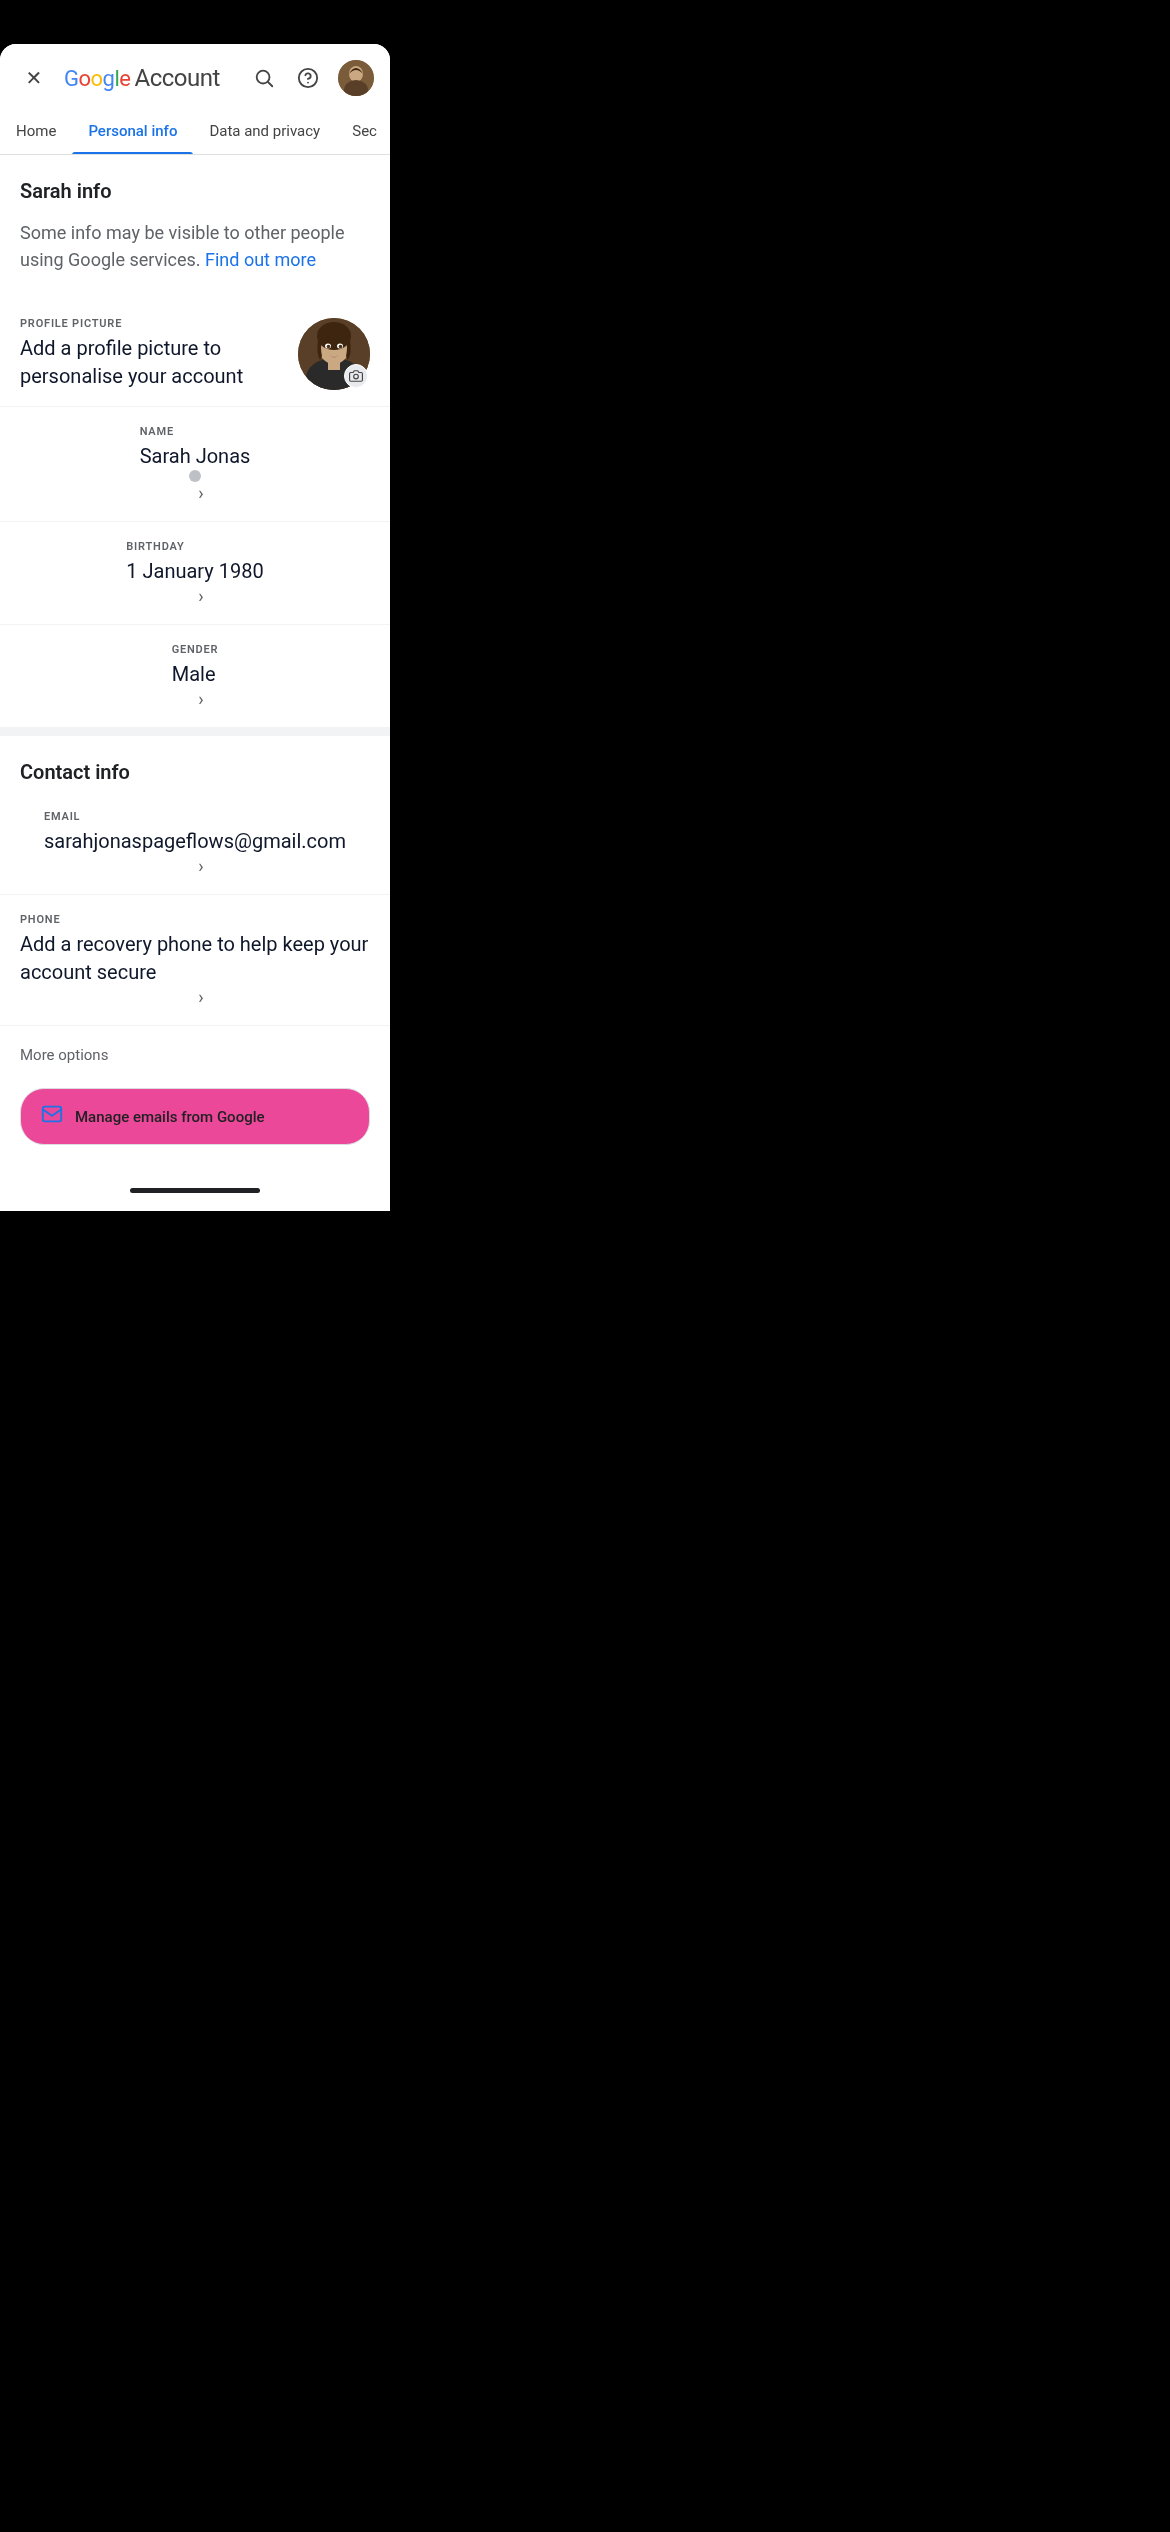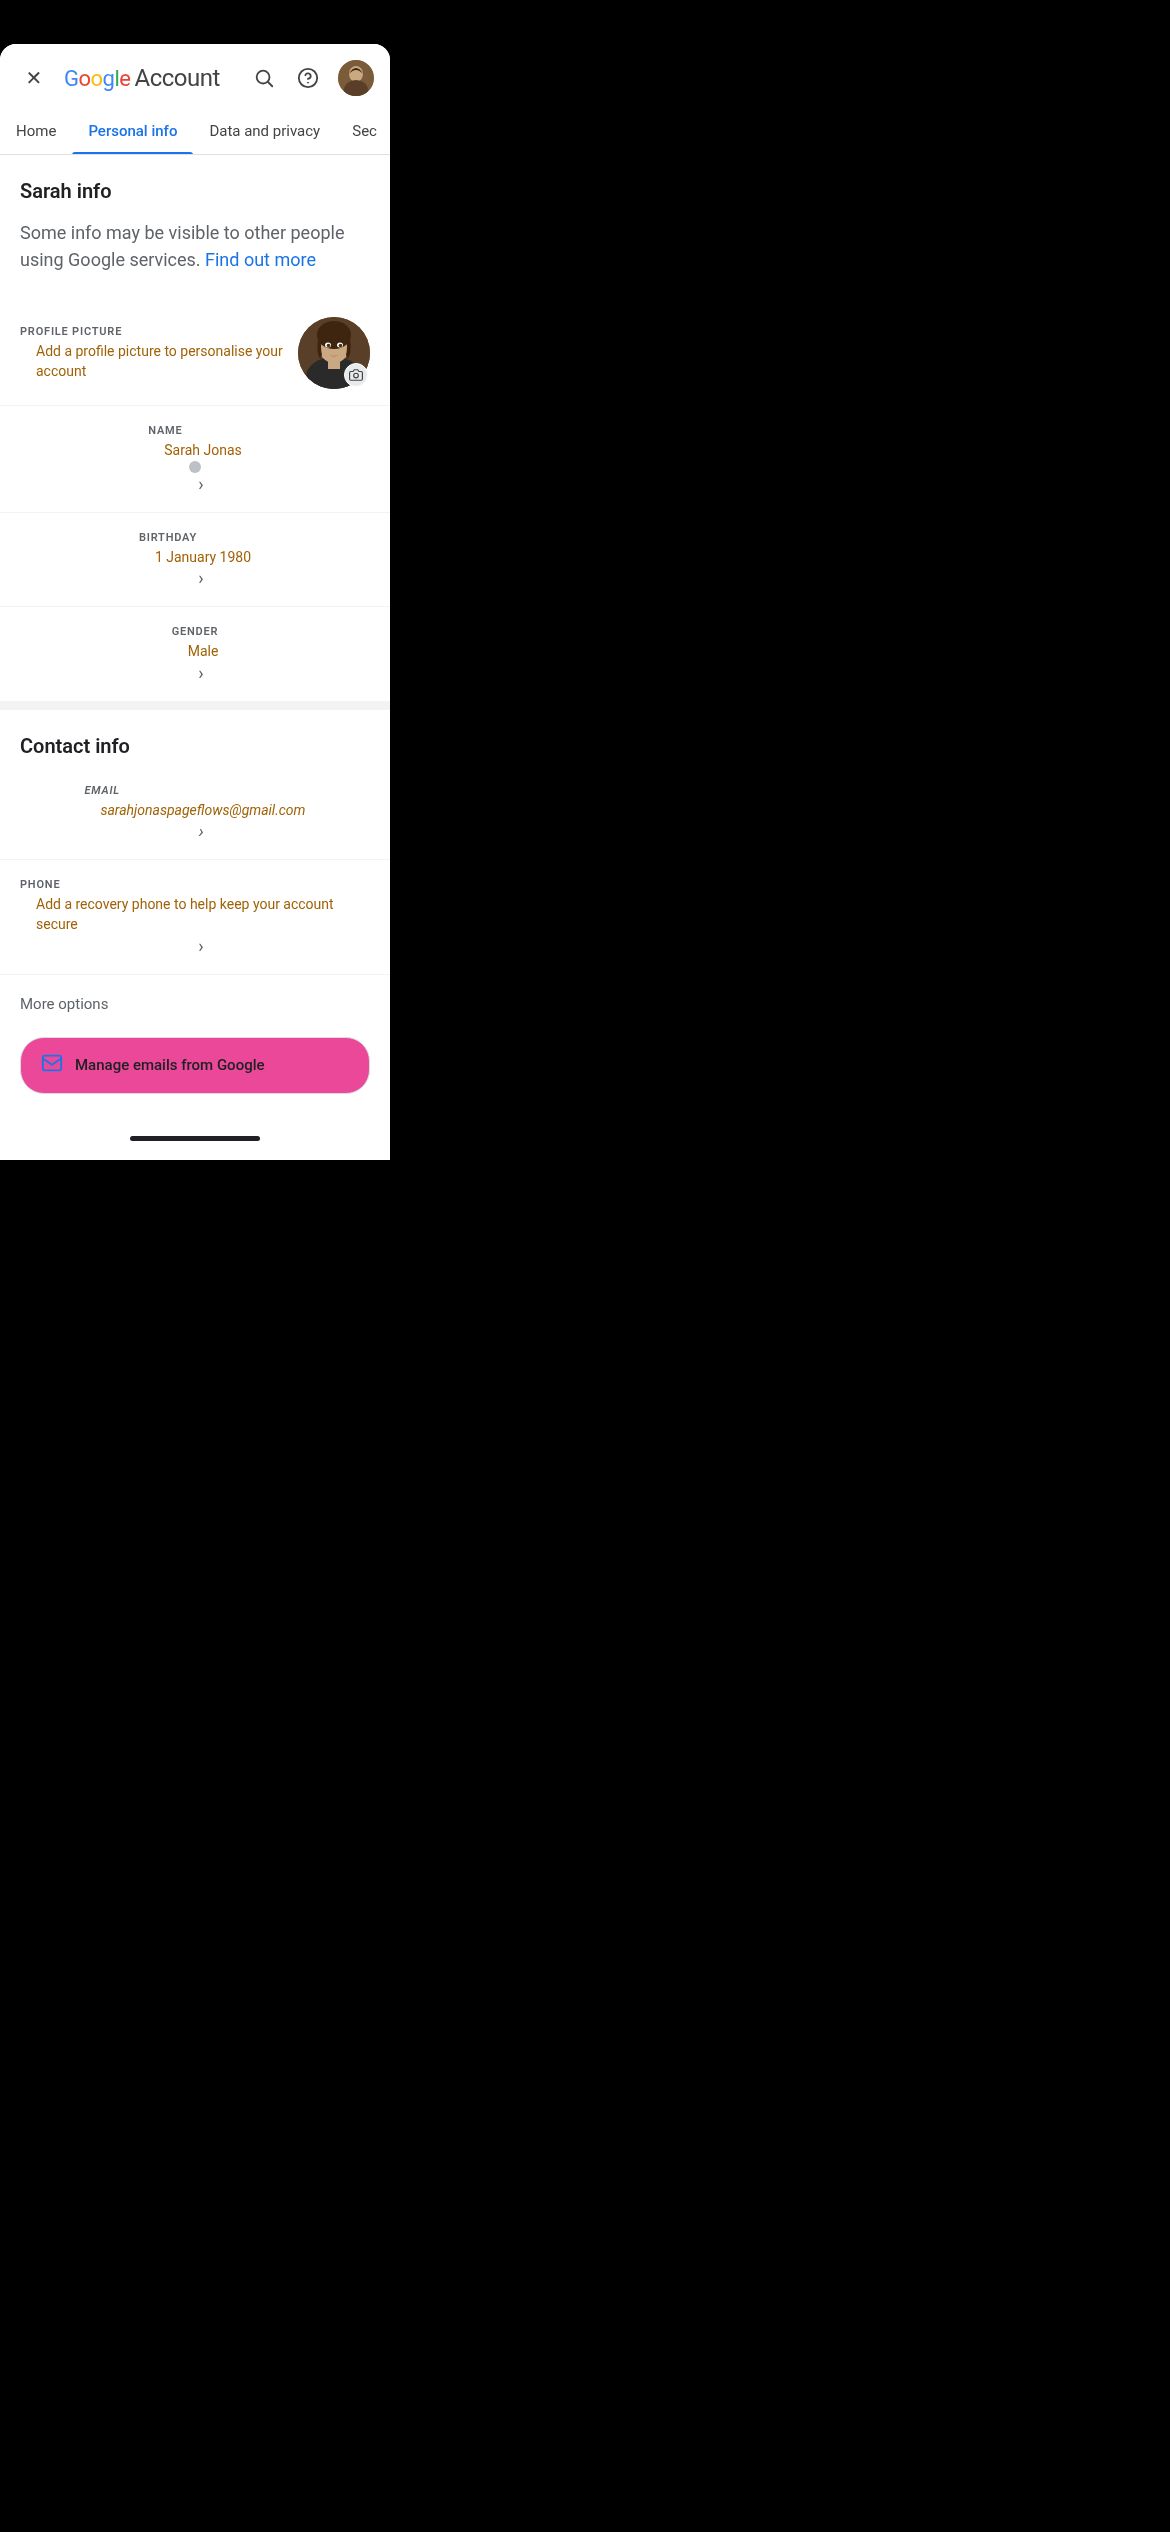--- a/index.html
+++ b/index.html
@@ -181,24 +181,23 @@
     .field-label {
       font-size: 11px;
       font-weight: 600;
       color: #5f6368;
       letter-spacing: 0.8px;
       text-transform: uppercase;
       margin-bottom: 4px;
     }
 
     .field-value {
-      font-size: 14px;
-      color: #a16207;
+      font-size: 20px;
+      color: #0f172a;
       line-height: 1.4;
-      margin-left: 16px;
     }
 
     .profile-avatar-container {
       position: relative;
       width: 72px;
       height: 72px;
       flex-shrink: 0;
     }
 
     .profile-avatar {
@@ -459,21 +458,21 @@
       </div>
       <span class="chevron">›</span>
     </div>
 
     <div class="divider"></div>
 
     <div class="section" style="margin-bottom: 8px; padding-bottom: 0;">
       <div class="section-title">Contact info</div>
     </div>
 
-    <div class="info-row" style="margin-top: 8px; font-style: italic;">
+    <div class="info-row" style="margin-top: 8px;">
       <div class="info-row-content">
         <div class="field-label">EMAIL</div>
         <div class="field-value">sarahjonaspageflows@gmail.com</div>
       </div>
       <span class="chevron">›</span>
     </div>
 
     <div class="info-row">
       <div class="info-row-content">
         <div class="field-label">PHONE</div>

